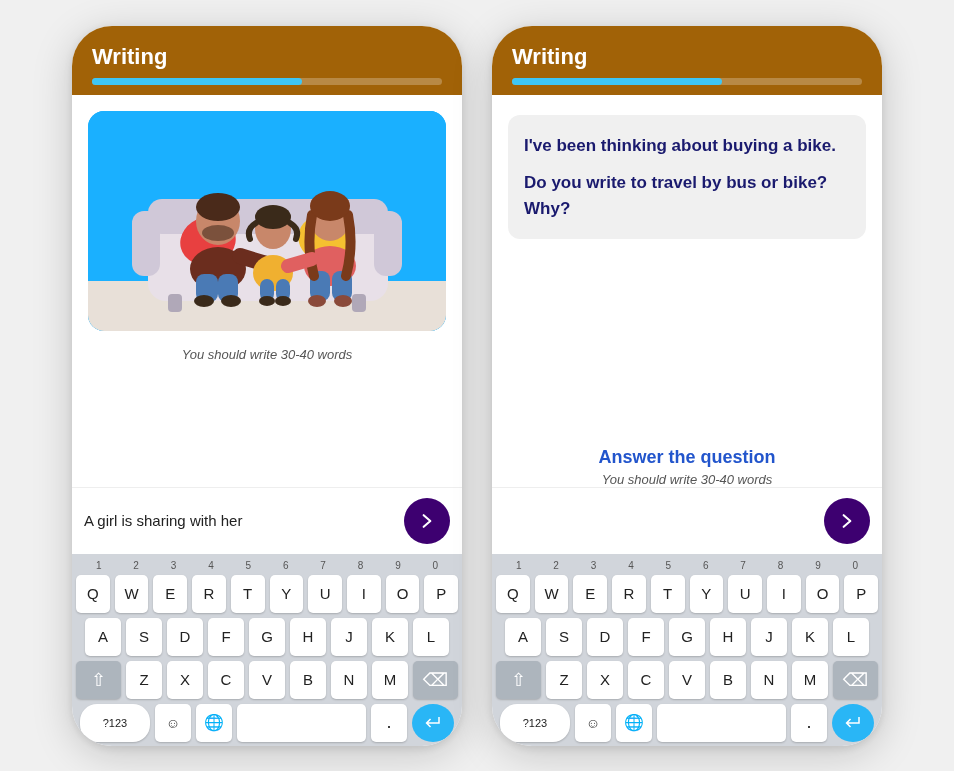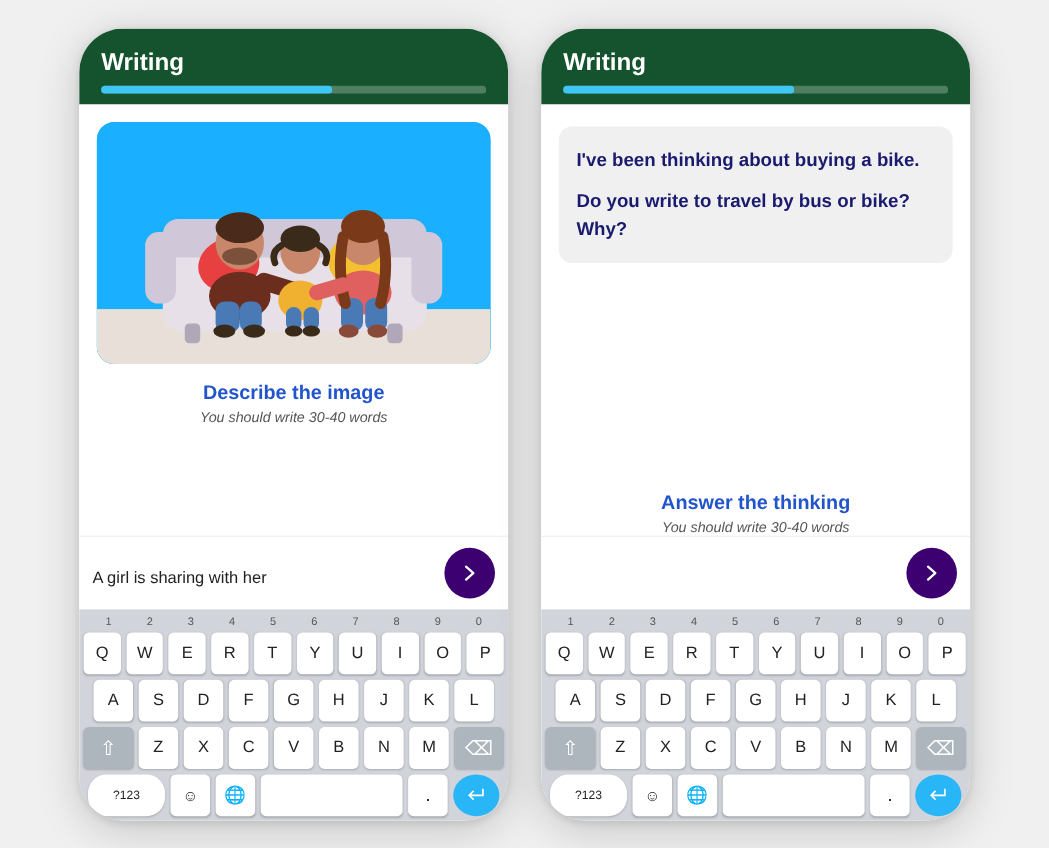--- a/index.html
+++ b/index.html
@@ -27,21 +27,21 @@
       border-radius: 40px;
       overflow: hidden;
       box-shadow: 0 8px 40px rgba(0,0,0,0.18), 0 2px 8px rgba(0,0,0,0.10);
       display: flex;
       flex-direction: column;
       position: relative;
     }
 
     
     .phone-header {
-      background: #14532d;
+      background: #a16207;
       padding: 18px 20px 10px 20px;
       flex-shrink: 0;
     }
 
     .phone-header-title {
       color: #fff;
       font-size: 22px;
       font-weight: 700;
       margin-bottom: 8px;
     }
@@ -130,21 +130,21 @@
 
     .question-text p + p {
       margin-top: 12px;
     }
 
     
     .input-area {
       padding: 10px 12px;
       background: #fff;
       display: flex;
-      align-items: flex-end;
+      align-items: center;
       gap: 10px;
       border-top: 1px solid #eee;
       flex-shrink: 0;
     }
 
     .text-input {
       flex: 1;
       border: none;
       outline: none;
       font-size: 15px;
@@ -356,21 +356,20 @@
             <path d="M224 104 Q218 135 226 165" stroke="#7a3a1a" stroke-width="10" fill="none" stroke-linecap="round"></path>
             <path d="M260 104 Q266 135 258 165" stroke="#7a3a1a" stroke-width="10" fill="none" stroke-linecap="round"></path>
             <ellipse cx="242" cy="95" rx="20" ry="15" fill="#7a3a1a"></ellipse>
 
             <line x1="224" y1="148" x2="200" y2="155" stroke="#e06060" stroke-width="14" stroke-linecap="round"></line>
           </svg>
         </div>
       </div>
 
       <div class="instruction-section">
-        <div class="instruction-title">Describe the image</div>
         <div class="instruction-subtitle">You should write 30-40 words</div>
       </div>
     </div>
 
     <div class="input-area">
       <input class="text-input" type="text" value="A girl is sharing with her" style="">
       <button class="send-btn">
         <svg viewBox="0 0 24 24">
             <path d="M8 5l8 7-8 7" stroke="#fff" stroke-width="2.5" fill="none" stroke-linecap="round" stroke-linejoin="round"></path>
           </svg>
@@ -454,21 +453,21 @@
     <div class="phone-content">
       <div class="bubble-section">
         <div class="question-bubble">
           <div class="question-text">
             <p>I've been thinking about buying a bike.</p>
             <p>Do you write to travel by bus or bike? Why?</p>
           </div>
         </div>
       </div>
       <div class="instruction-section" style="padding-top: 20px;">
-        <div class="instruction-title">Answer the thinking</div>
+        <div class="instruction-title">Answer the question</div>
         <div class="instruction-subtitle">You should write 30-40 words</div>
       </div>
     </div>
 
     <div class="input-area">
       <input class="text-input" type="text" value="" style="">
       <button class="send-btn">
         <svg viewBox="0 0 24 24">
             <path d="M8 5l8 7-8 7" stroke="#fff" stroke-width="2.5" fill="none" stroke-linecap="round" stroke-linejoin="round"></path>
           </svg>

